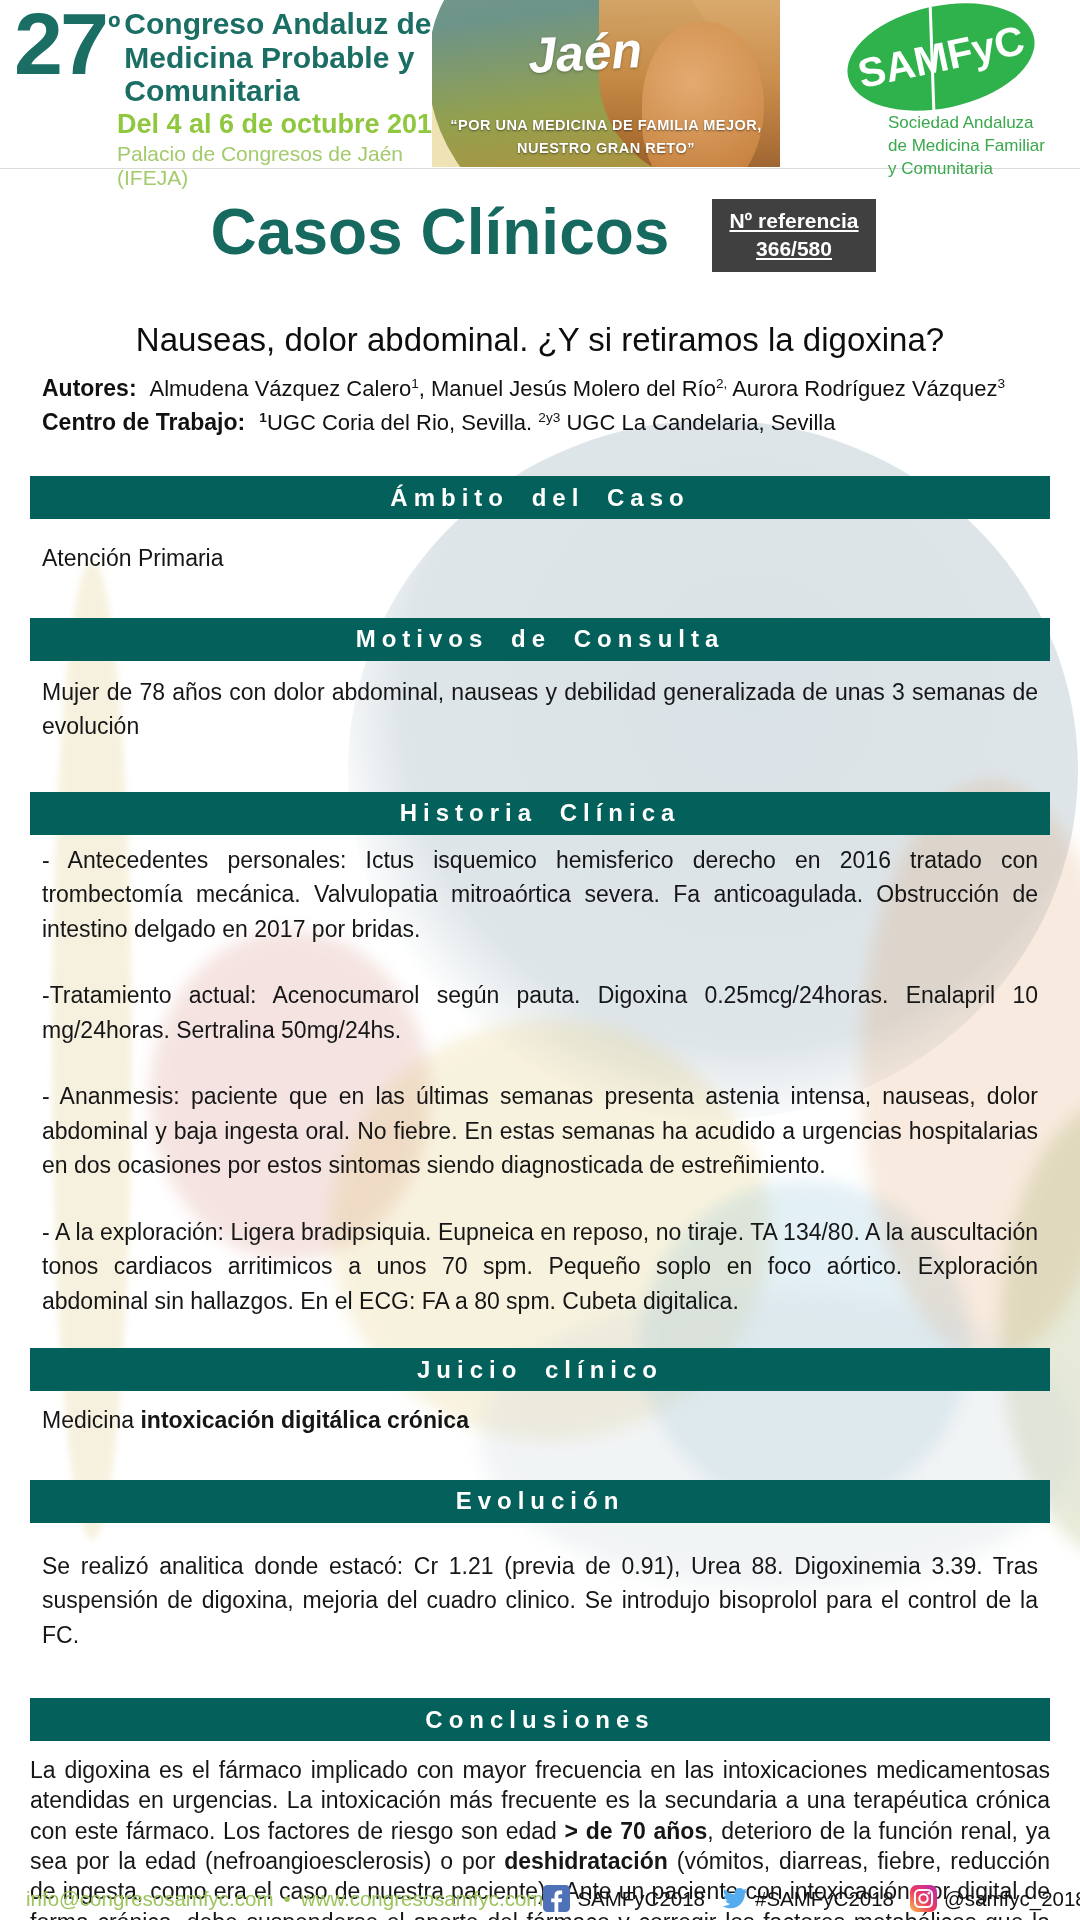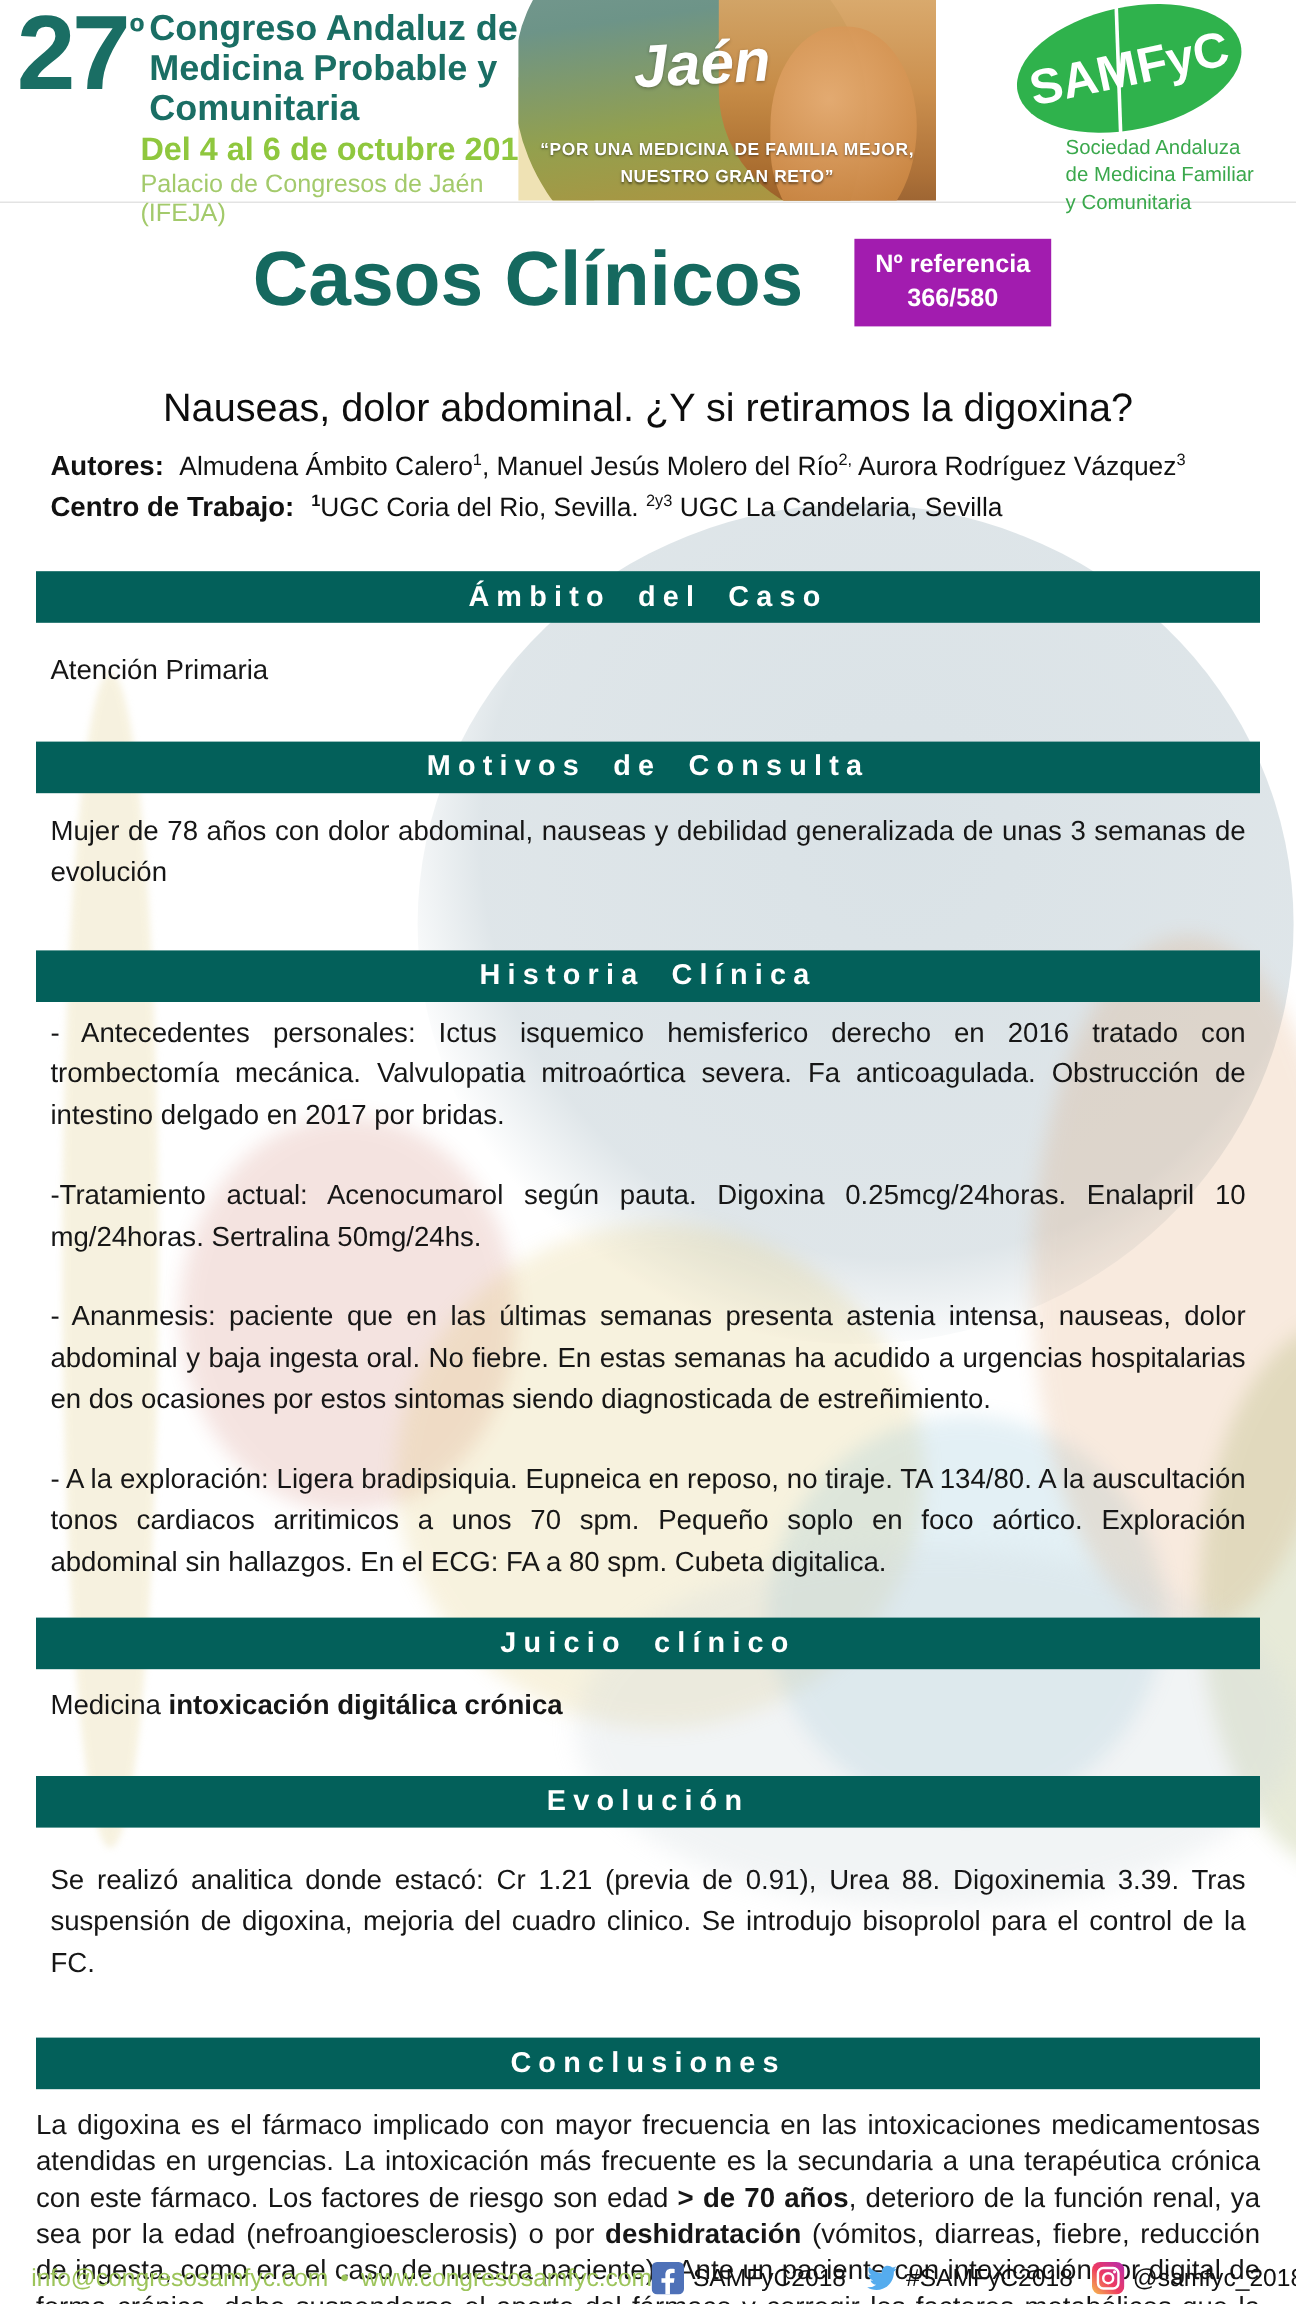--- a/index.html
+++ b/index.html
@@ -44,22 +44,22 @@
   .samfyc{position:absolute;right:16px;top:6px;width:238px;}
   .s-ellipse{width:190px;height:102px;margin-left:20px;background:#2fb24c;border-radius:50%;transform:rotate(-12deg);
              display:flex;align-items:center;justify-content:center;position:relative;}
   .s-ellipse .acr{font-size:41px;font-weight:bold;color:#fff;letter-spacing:0;}
   .s-ellipse::after{content:"";position:absolute;left:84px;top:-6px;width:3px;height:118px;background:#fff;transform:rotate(10deg);}
   .s-name{color:#3aa84c;font-size:17px;line-height:1.35;margin-left:62px;margin-top:4px;}
 
   
   .banner{position:relative;margin-top:26px;height:96px;z-index:2;}
   .doc-type{position:absolute;left:0;top:0;width:880px;text-align:center;font-size:64px;font-weight:bold;color:#15695f;}
-  .ref-box{position:absolute;left:712px;top:4px;width:152px;background:#a21caf;color:#fff;text-align:center;
-           font-weight:bold;font-size:21px;line-height:1.35;padding:8px 6px;}
+  .ref-box{position:absolute;left:712px;top:4px;width:152px;background:#404040;color:#fff;text-align:center;
+           font-weight:bold;font-size:21px;line-height:1.35;padding:8px 6px;text-decoration:underline;}
 
   
   .case{position:relative;z-index:2;margin:30px 42px 0;}
   .case-title{text-align:center;font-size:33px;color:#0d0d0d;margin-bottom:16px;}
   .meta-line{font-size:22px;color:#111;margin-top:7px;}
   .meta-label{font-weight:bold;font-size:23px;margin-right:8px;}
   sup{font-size:.62em;}
   .b{font-weight:bold;}
 
   
@@ -141,21 +141,21 @@
     <div class="ref-box">
       <div>Nº referencia</div>
       <div>366/580</div>
     </div>
   </div>
 
   <div class="case">
     <div class="case-title">Nauseas, dolor abdominal. ¿Y si retiramos la digoxina?</div>
     <div class="meta-line">
       <span class="meta-label">Autores:</span>
-      <span><span>Almudena Ámbito Calero</span><sup>1</sup><span>, Manuel Jesús Molero del Río</span><sup>2,</sup><span> Aurora Rodríguez Vázquez</span><sup>3</sup></span>
+      <span><span>Almudena Vázquez Calero</span><sup>1</sup><span>, Manuel Jesús Molero del Río</span><sup>2,</sup><span> Aurora Rodríguez Vázquez</span><sup>3</sup></span>
     </div>
     <div class="meta-line">
       <span class="meta-label">Centro de Trabajo:</span>
       <span><sup class="b">1</sup><span>UGC Coria del Rio, Sevilla. </span><sup>2y3</sup><span> UGC La Candelaria, Sevilla</span></span>
     </div>
   </div>
 
   <div class="content">
 
     <div class="bar mt40">Ámbito del Caso</div>

